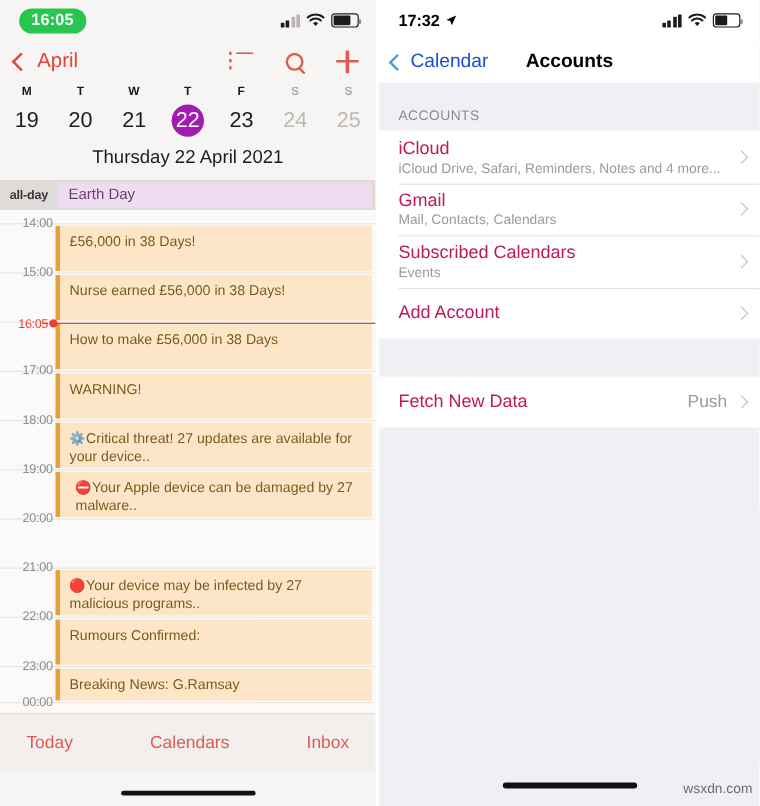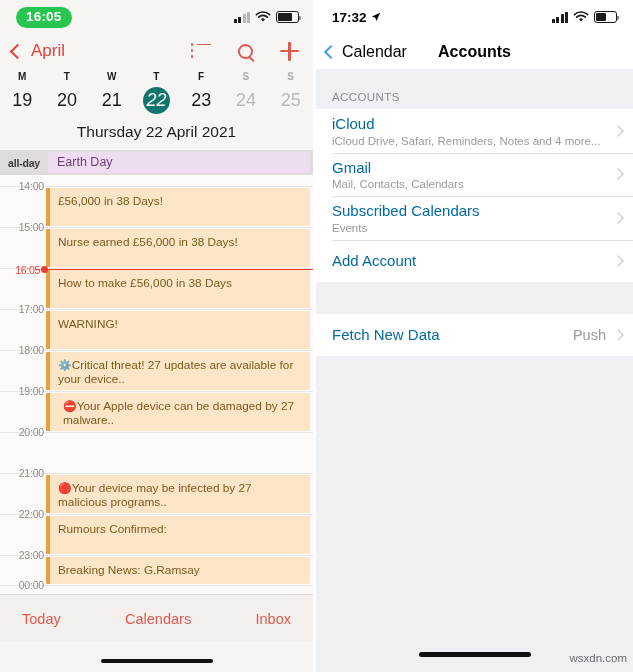--- a/index.html
+++ b/index.html
@@ -97,21 +97,21 @@
   .wk-cell { flex:1; text-align:center; }
   .wk-dow { font-size: 10px; font-weight: bold; color:#1c1c1e; letter-spacing:0.3px; }
   .wk-dow.dim { color:#b0adaa; }
   .wk-num {
     font-size: 18px; color:#1c1c1e; margin-top: 5px;
     height: 27px; line-height: 27px;
   }
   .wk-num.dim { color:#bbb8b5; }
   .wk-num .sel {
     display:inline-block; width:27px; height:27px; line-height:27px;
-    background:#0f766e; color:#fff; border-radius:50%;font-style:italic;
+    background:#a21caf; color:#fff; border-radius:50%;
   }
   .date-title {
     text-align:center; font-size: 15.5px; color:#1c1c1e;
     padding: 4px 0 9px; background:#f7f5f3;
   }
   .allday-row {
     display:flex; align-items:center;
     background:#dedbd8; height: 25px;
   }
   .allday-lbl {
@@ -176,21 +176,21 @@
     justify-content:space-between; padding: 0 16px; background:#ffffff;
   }
   .r-time { font-size: 13.5px; font-weight:bold; color:#000; display:flex; align-items:center; gap:4px; }
   .loc-arrow { display:inline-block; width:10px; height:10px; }
   .r-bars i:nth-child(3), .r-bars i:nth-child(4) { background:#1c1c1e; }
   .r-navbar {
     height: 35px; background:#ffffff; display:flex; align-items:center;
     padding: 0 10px; position:relative;
   }
   .r-back {
-    display:flex; align-items:center; gap:6px; color:#000000; font-size:16px;
+    display:flex; align-items:center; gap:6px; color:#1d4ed8; font-size:16px;
   }
   .r-chev-l {
     width: 10px; height: 10px;
     border-left:2.4px solid #3f9fe0; border-bottom:2.4px solid #3f9fe0;
     transform: rotate(45deg);
   }
   .r-title {
     position:absolute; left:0; right:0; text-align:center;
     font-size: 16px; font-weight:bold; color:#000;
   }
@@ -200,21 +200,21 @@
   }
   .grp { background:#ffffff; }
   .row {
     display:flex; align-items:center; min-height: 42px;
     padding: 6px 11px 6px 16px; background:#ffffff; position:relative;
   }
   .row + .row::before {
     content:''; position:absolute; top:0; left:16px; right:0; height:1px; background:#e3e3e6;
   }
   .row-txt { flex:1; }
-  .row-title { font-size: 15px; color:#0369a1; }
+  .row-title { font-size: 15px; color:#be185d; }
   .row-sub { font-size: 11.5px; color:#9a9a9f; margin-top: 2.5px; }
   .row-val { font-size: 14.5px; color:#9a9a9f; margin-right: 8px; }
   .chev {
     width: 8px; height: 8px; border-top:1.7px solid #c2c2c6;
     border-right:1.7px solid #c2c2c6; transform: rotate(45deg); flex:0 0 auto;
   }
   .spacer { height: 32px; background:#eef0f3; }
   .r-homebar {
     position:absolute; bottom: 15px; left:50%; transform:translateX(-50%);
     width: 112px; height: 5px; background:#111; border-radius:3px;

